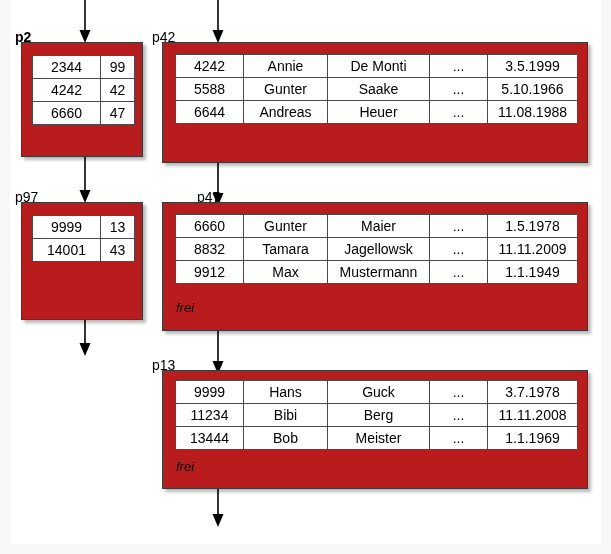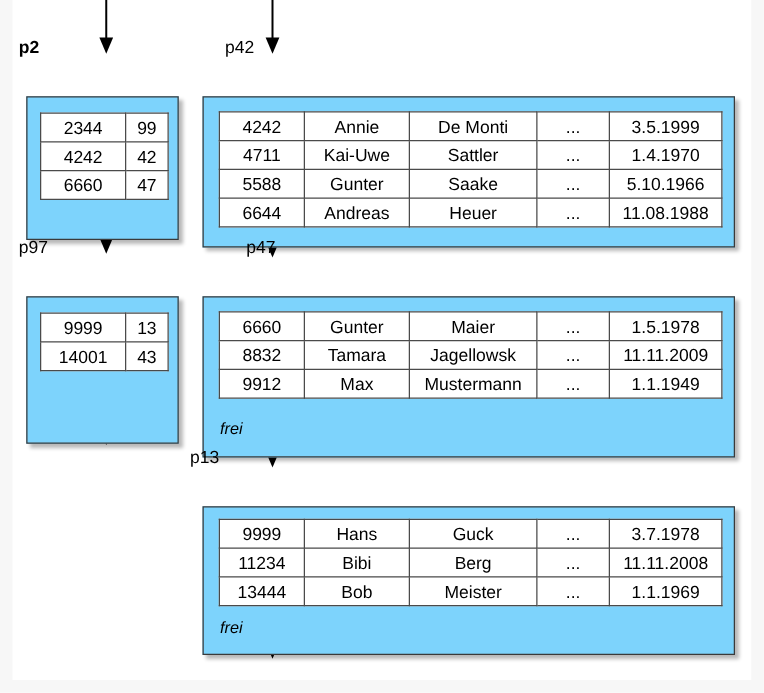--- a/index.html
+++ b/index.html
@@ -16,25 +16,24 @@
   #canvas {
     position: absolute;
     left: 10px;
     top: 0px;
     width: 591px;
     height: 544px;
     background: #ffffff;
   }
   .node {
     position: absolute;
-    background: #7dd3fc;
+    background: #b91c1c;
     border: 1.5px solid #3a3a3a;
     box-shadow: 3px 3px 3px rgba(0,0,0,0.28);
     box-sizing: border-box;
-    margin-top: 35px;
   }
   .node-label {
     position: absolute;
     font-size: 14px;
     color: #000000;
     letter-spacing: 0px;
     white-space: nowrap;
   }
   table.rec {
     border-collapse: collapse;
@@ -137,39 +136,32 @@
           <td style="width:34px;">13</td>
         </tr>
         <tr>
           <td>14001</td>
           <td>43</td>
         </tr>
       </tbody>
     </table>
   </div>
 
-  <div class="node-label" style="left:142px; top:29px;margin-left:28px;">p42</div>
+  <div class="node-label" style="left:142px; top:29px;">p42</div>
   <div class="node" style="left:152px; top:42px; width:426px; height:121px;">
     <table class="rec" style="left:12px; top:11px;">
       <tbody>
         <tr>
           <td style="width:68px;">4242</td>
           <td style="width:84px;">Annie</td>
           <td style="width:102px;">De Monti</td>
           <td style="width:58px;">...</td>
           <td style="width:90px;">3.5.1999</td>
         </tr>
         <tr>
-          <td>4711</td>
-          <td>Kai-Uwe</td>
-          <td>Sattler</td>
-          <td>...</td>
-          <td>1.4.1970</td>
-        </tr>
-        <tr>
           <td>5588</td>
           <td>Gunter</td>
           <td>Saake</td>
           <td>...</td>
           <td>5.10.1966</td>
         </tr>
         <tr>
           <td>6644</td>
           <td>Andreas</td>
           <td>Heuer</td>

